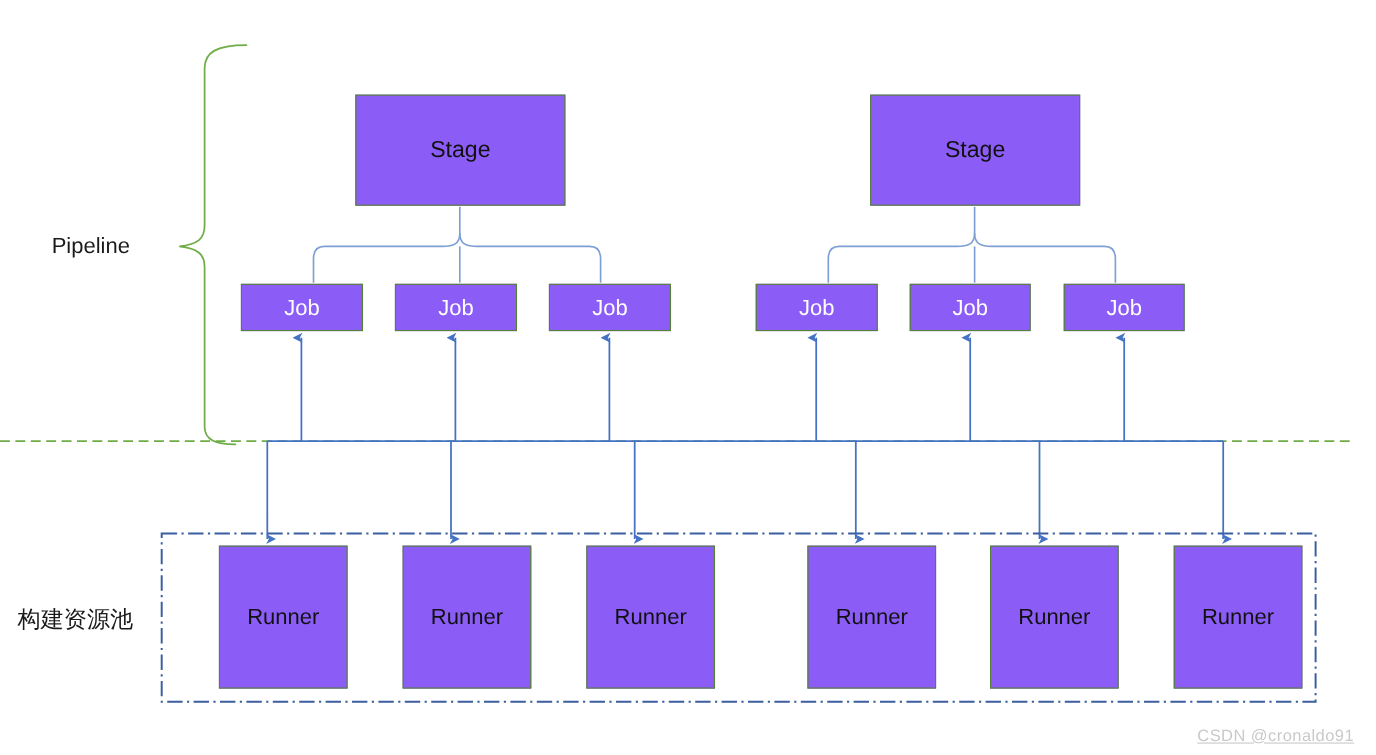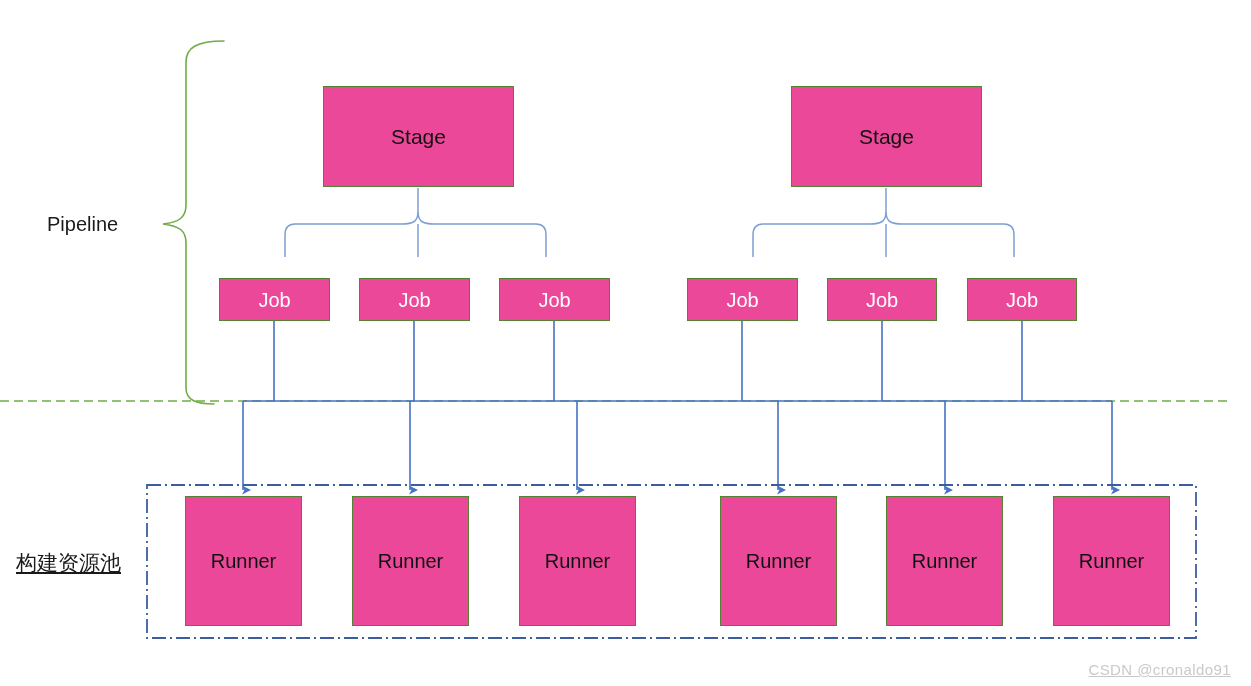--- a/index.html
+++ b/index.html
@@ -22,50 +22,49 @@
     left: 0;
     top: 0;
     width: 1251px;
     height: 686px;
     pointer-events: none;
   }
   .node {
     position: absolute;
     box-sizing: border-box;
     border: 1px solid #548235;
-    background: #ec4899;
+    background: #8b5cf6;
     display: flex;
     align-items: center;
     justify-content: center;
     text-align: left;
     line-height: 1.1;
   }
   .node.stage {
     font-size: 21px;
     color: #111111;
   }
   .node.job {
     font-size: 20px;
     color: #ffffff;
-    margin-top: 20px;
   }
   .node.runner {
     font-size: 20px;
     color: #111111;
+    margin-left: 14px;
   }
   .side-label {
     position: absolute;
     font-size: 20px;
     color: #1a1a1a;
     white-space: nowrap;
   }
   .side-label.cjk {
     font-family: "DejaVu Sans", "Liberation Sans", sans-serif;
     font-size: 21px;
-    text-decoration: underline;
   }
   .watermark {
     position: absolute;
     right: 20px;
     bottom: 8px;
     font-size: 15px;
     color: #c9c9c9;
     letter-spacing: 0.4px;
     text-decoration: underline;
   }

